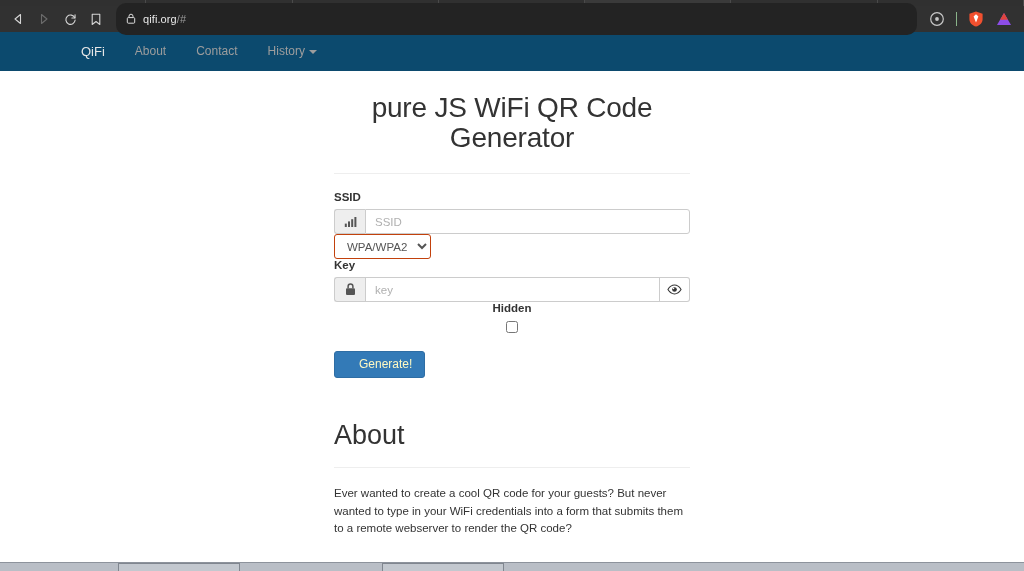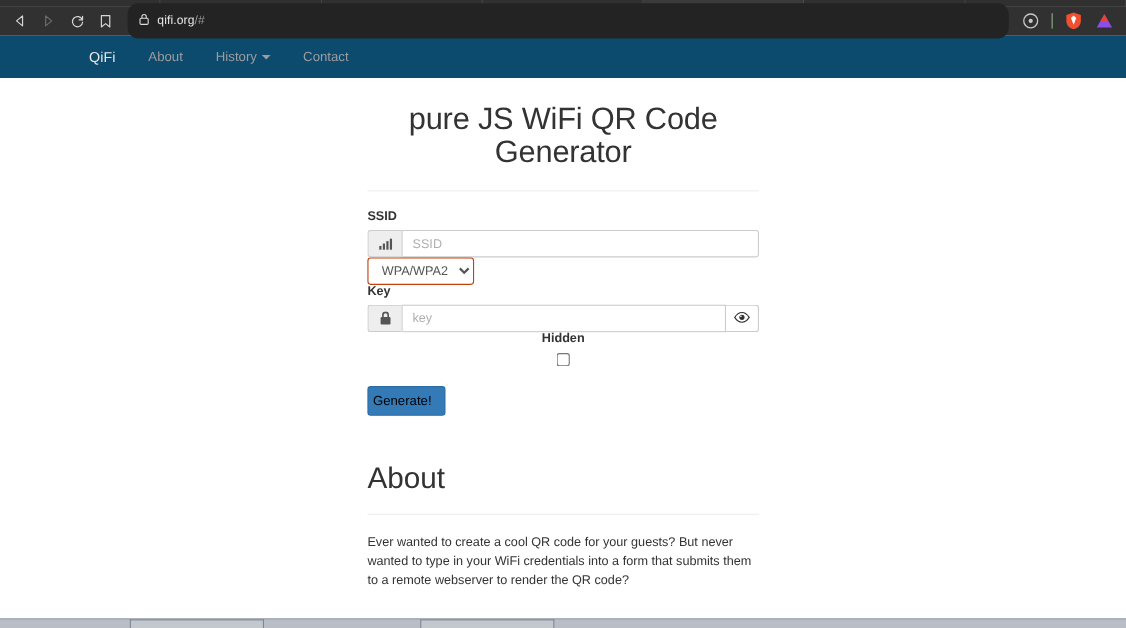--- a/index.html
+++ b/index.html
@@ -196,23 +196,23 @@
   #hidden-group .form-label { margin-bottom: 0; }
   #hidden-checkbox {
     width: 12px; height: 12px; margin: 0;
     accent-color: #ffffff;
   }
 
   #generate-button {
     background: #337ab7;
     border: 1px solid #2e6da4;
     border-radius: 3px;
-    color: #000000;
+    color: #fef9c3;
     font-size: 12px;
-    padding: 6px 12px 7px 4px;
+    padding: 6px 12px 7px 24px;
     line-height: 1;
     font-family: "Liberation Sans", sans-serif;
     cursor: pointer;
   }
 
   #about-heading {
     font-size: 27px;
     font-weight: normal;
     color: #333333;
     margin: 44px 0 18px 0;
@@ -326,22 +326,22 @@
           <path d="M9 3 L12.9 9.7 H5.1 Z" fill="#e0453b"></path>
         </svg>
       </span>
     </div>
   </div>
 </div>
 
 <div id="site-navbar">
   <a class="nav-brand">QiFi</a>
   <a class="nav-link">About</a>
+  <a class="nav-link">Contact</a>
   <a class="nav-link"><span>History</span><span class="caret"></span></a>
-  <a class="nav-link">Contact</a>
 </div>
 
 <div id="page-viewport">
   <div id="container">
 
     <h1 id="page-title">pure JS WiFi QR Code Generator</h1>
     <div class="hr"></div>
 
     
     <div class="form-group">

